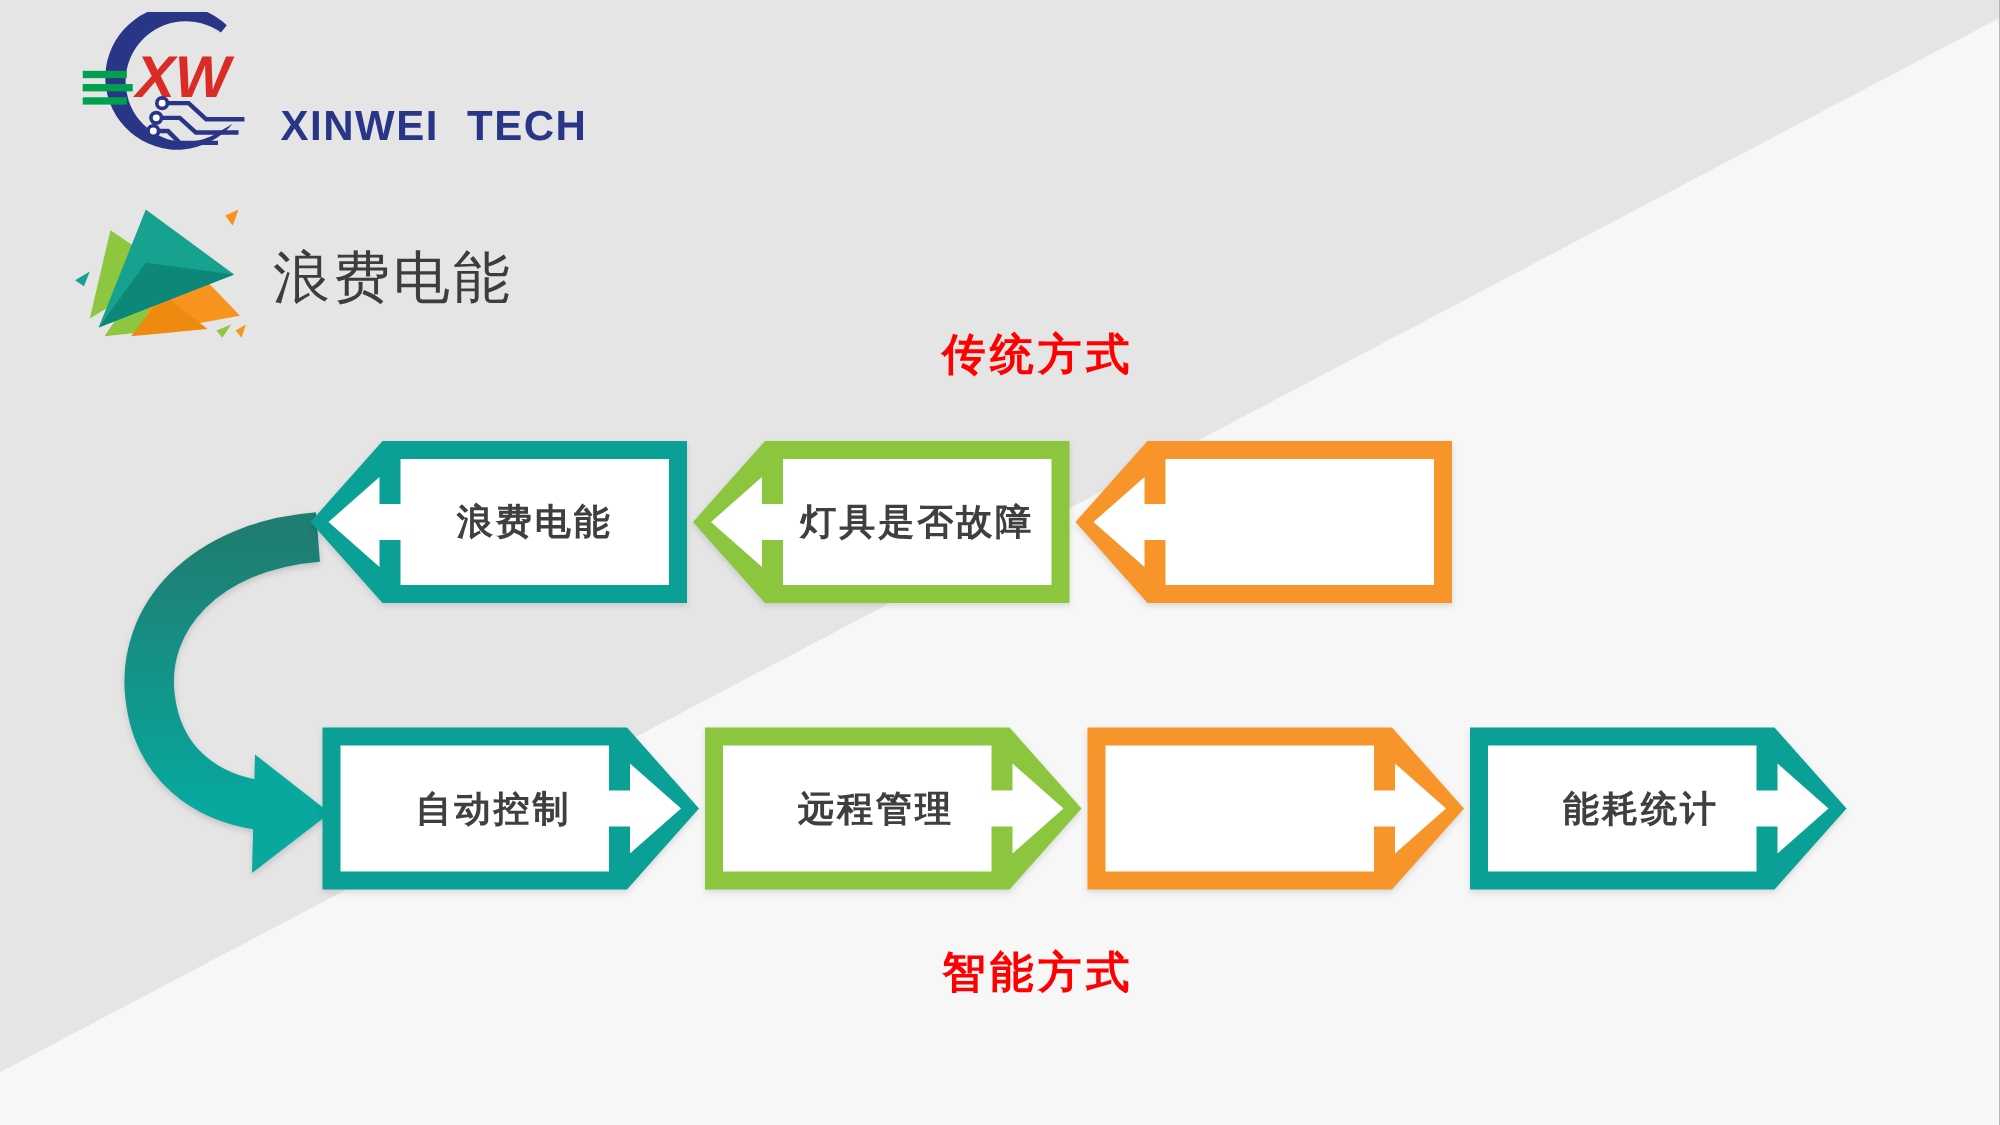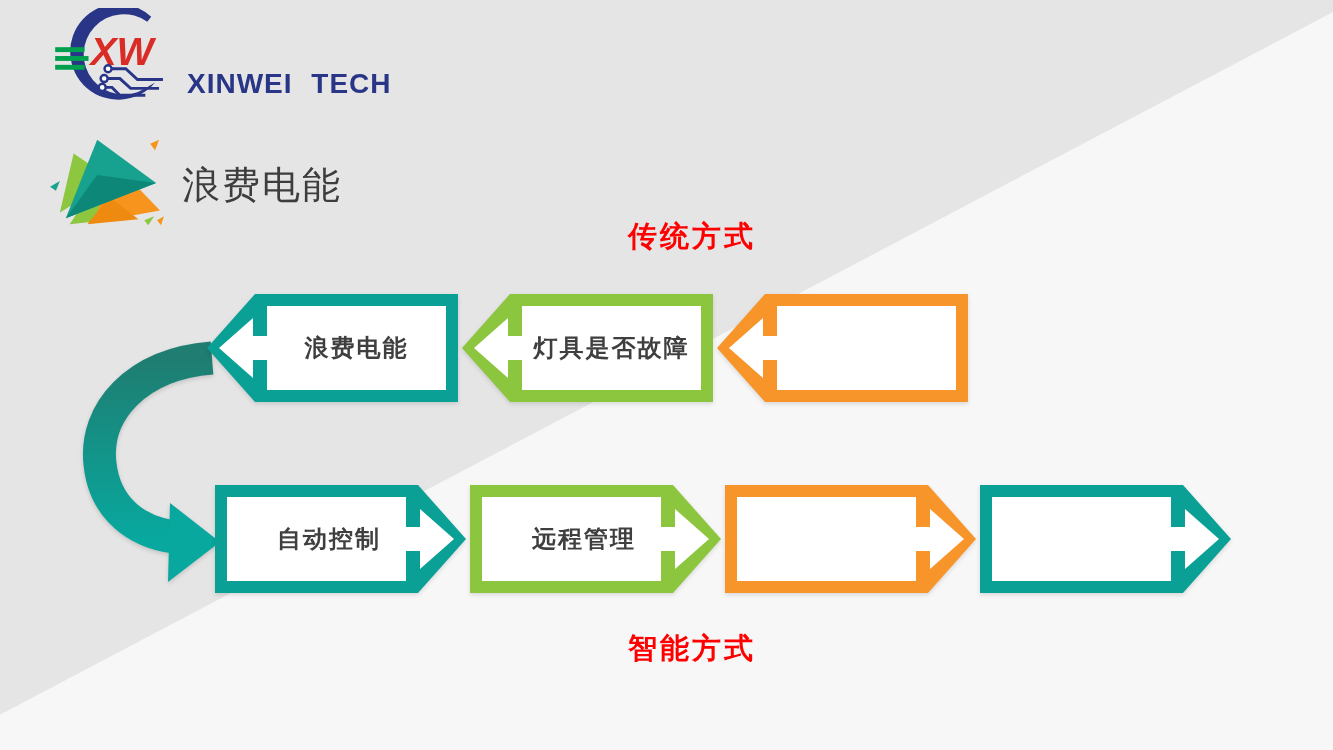--- a/index.html
+++ b/index.html
@@ -156,14 +156,15 @@
       <rect x="14" y="14" width="179" height="84" fill="#ffffff"></rect>
       <polygon points="241,56 207,26 207,44 175,44 175,68 207,68 207,86" fill="#ffffff"></polygon>
     </svg>
   </div>
   <div class="chev right c-teal" style="left:978px; top:483px">
     <svg viewBox="0 0 255 112">
       <polygon points="2,2 205,2 253,56 205,110 2,110" fill="currentColor"></polygon>
       <rect x="14" y="14" width="179" height="84" fill="#ffffff"></rect>
       <polygon points="241,56 207,26 207,44 175,44 175,68 207,68 207,86" fill="#ffffff"></polygon>
     </svg>
+    <span class="chev-text">能耗统计</span>
   </div>
 </div>
 
 </body></html>

